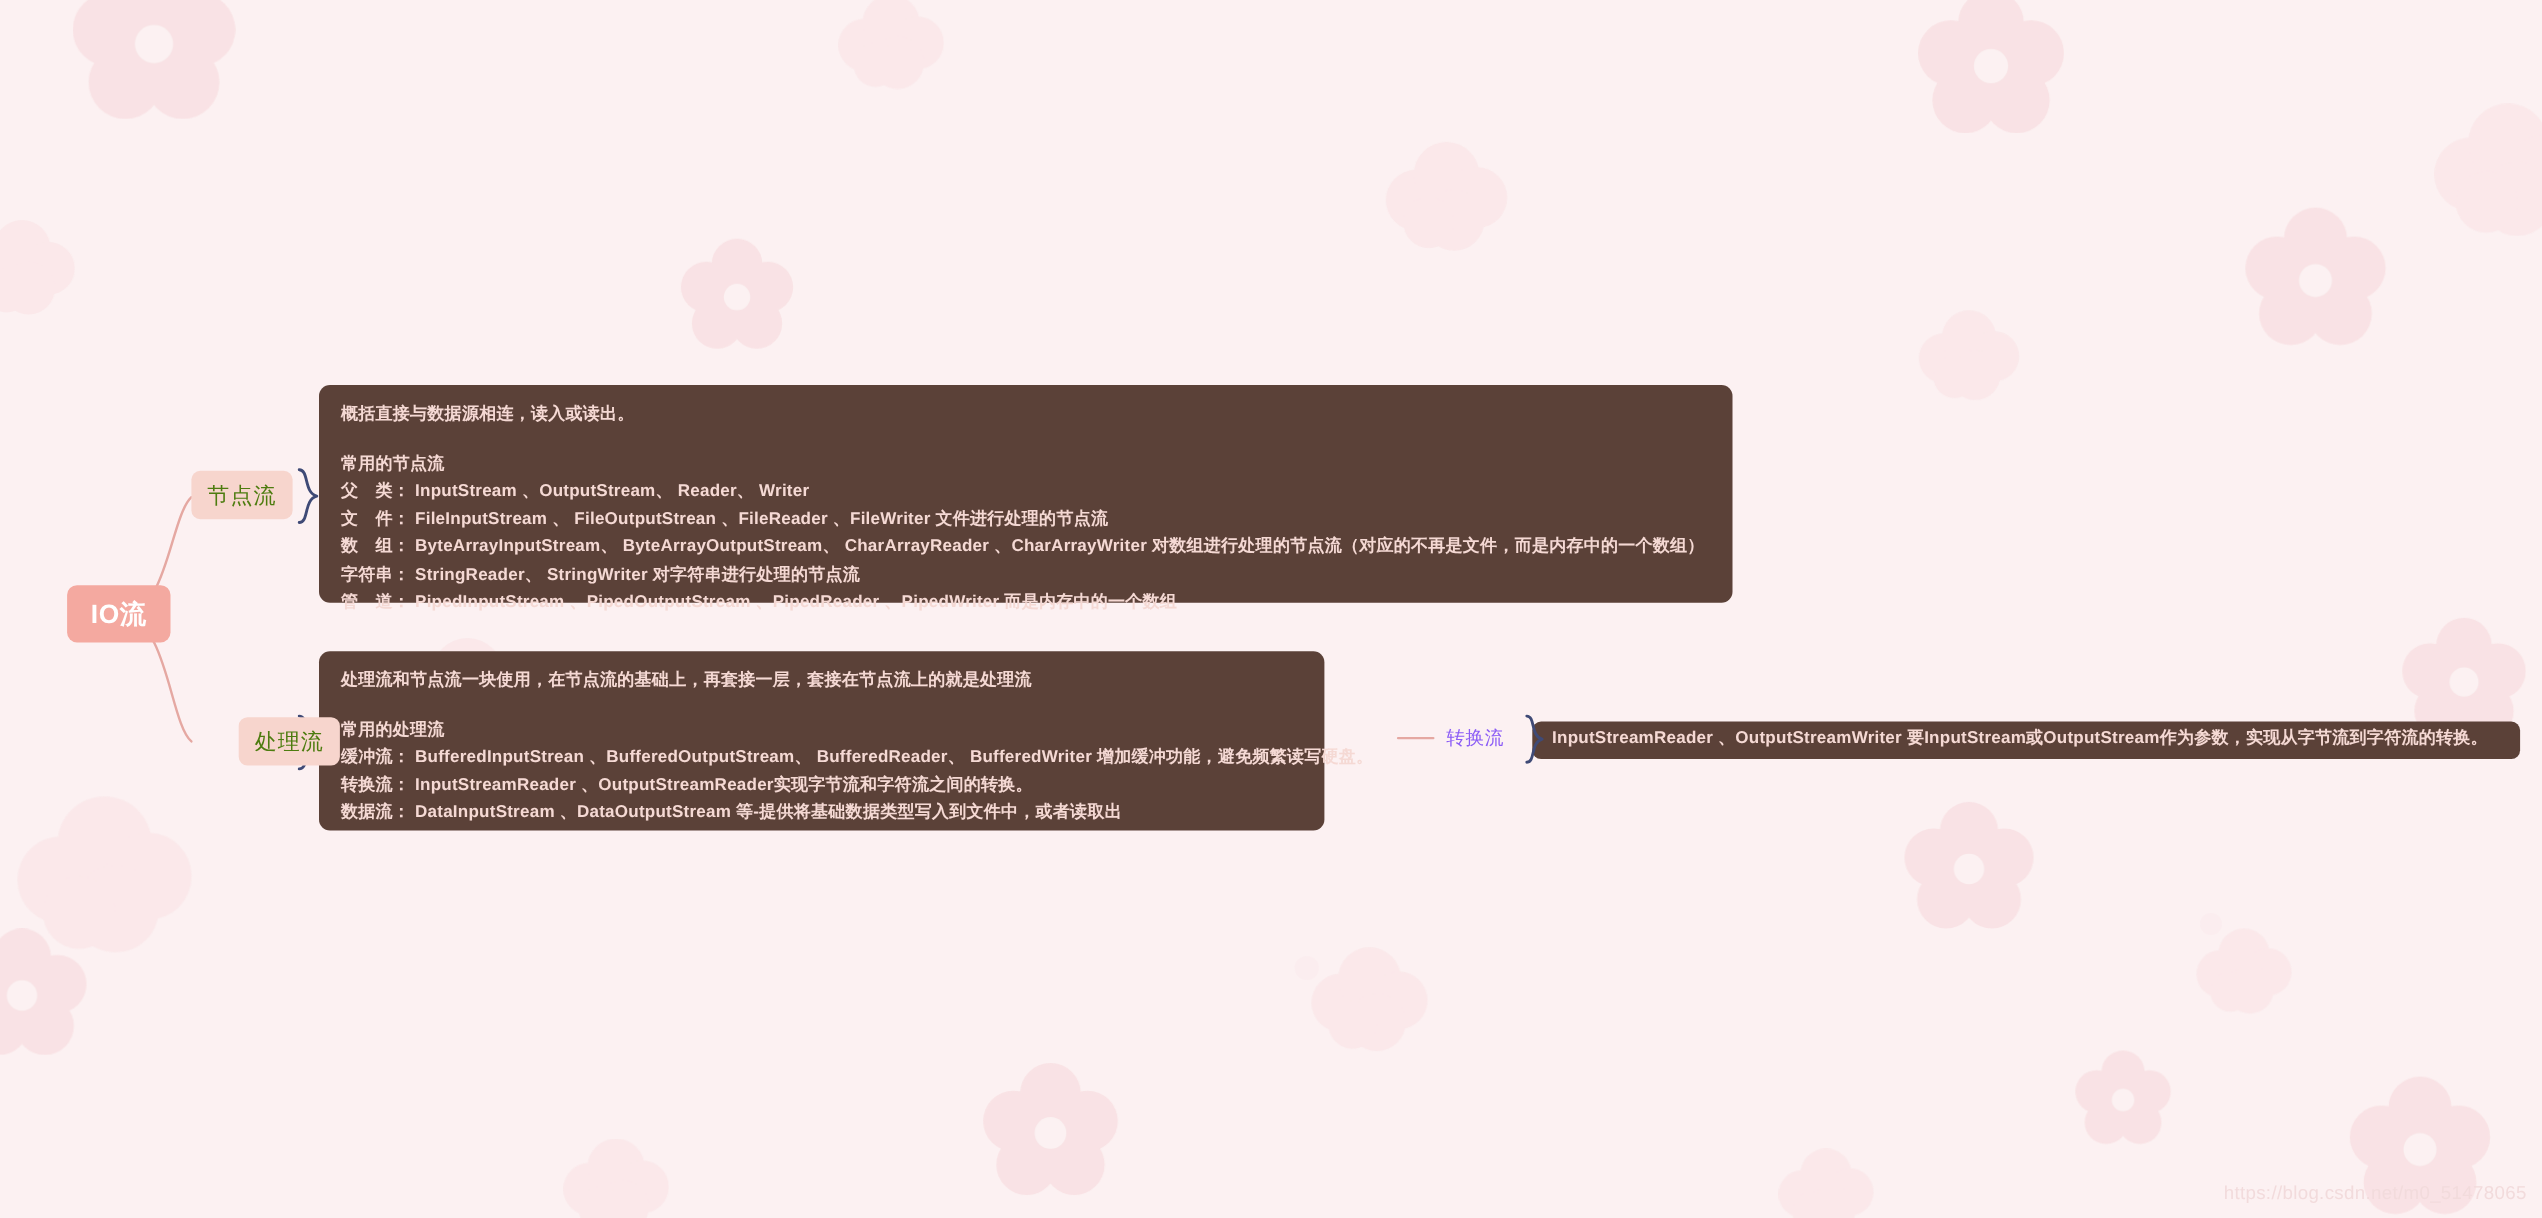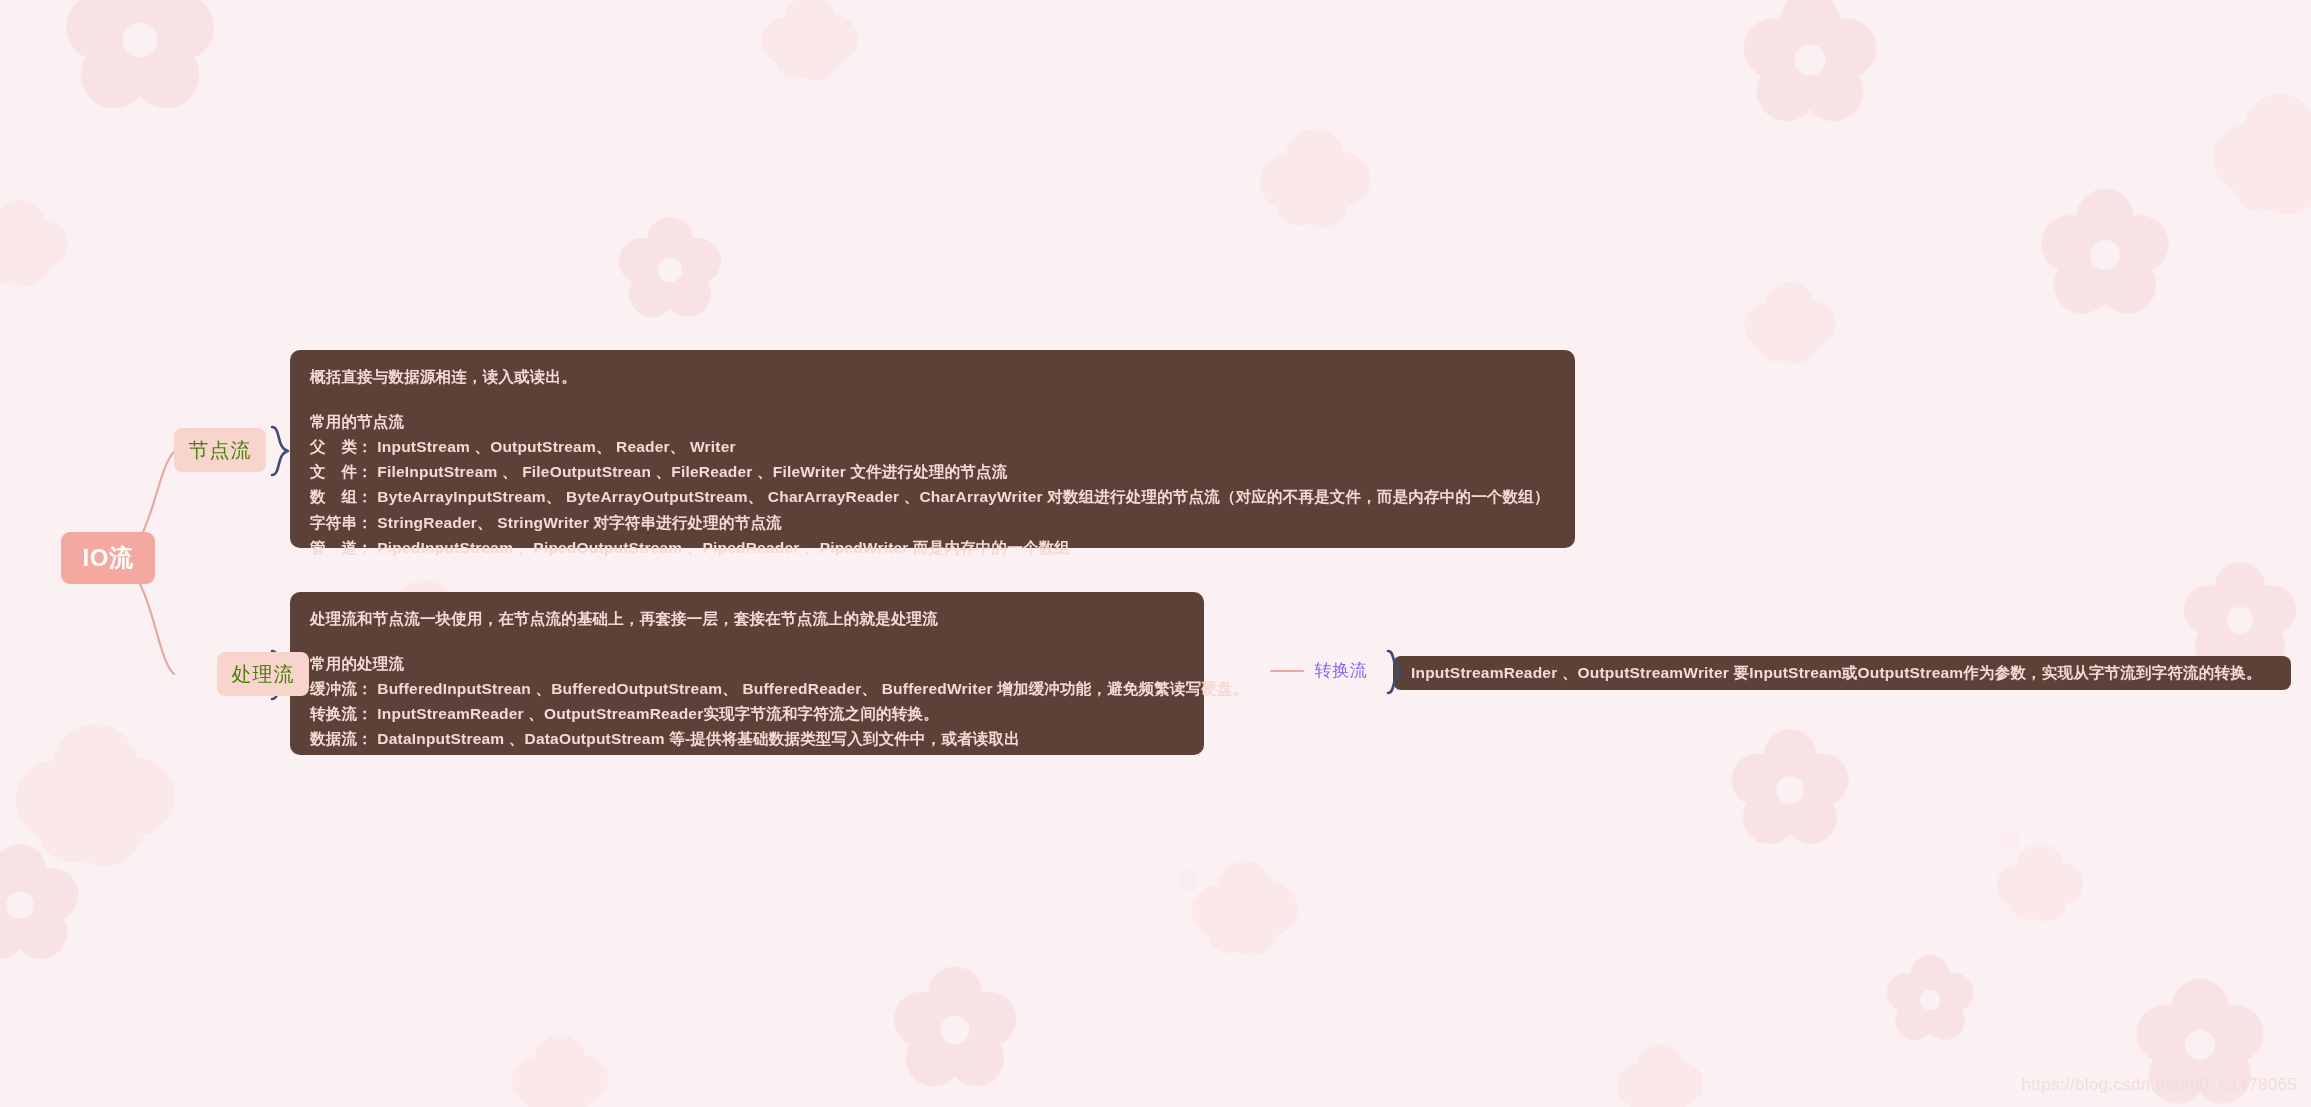--- a/index.html
+++ b/index.html
@@ -139,23 +139,22 @@
     top: 592px;
     width: 914px;
     height: 163px;
   }
 
   #box-convert-streams {
     left: 1393px;
     top: 656px;
     width: 898px;
     height: 34px;
-    padding: 14px 18px;
+    padding: 2px 18px;
     display: flex;
-    align-items: center;
     font-size: 15.5px;
     border-radius: 8px;
   }
 
   .box-line { display: block; }
   .box-spacer { display: block; height: 20px; }
 
   
   #watermark {
     position: absolute;

